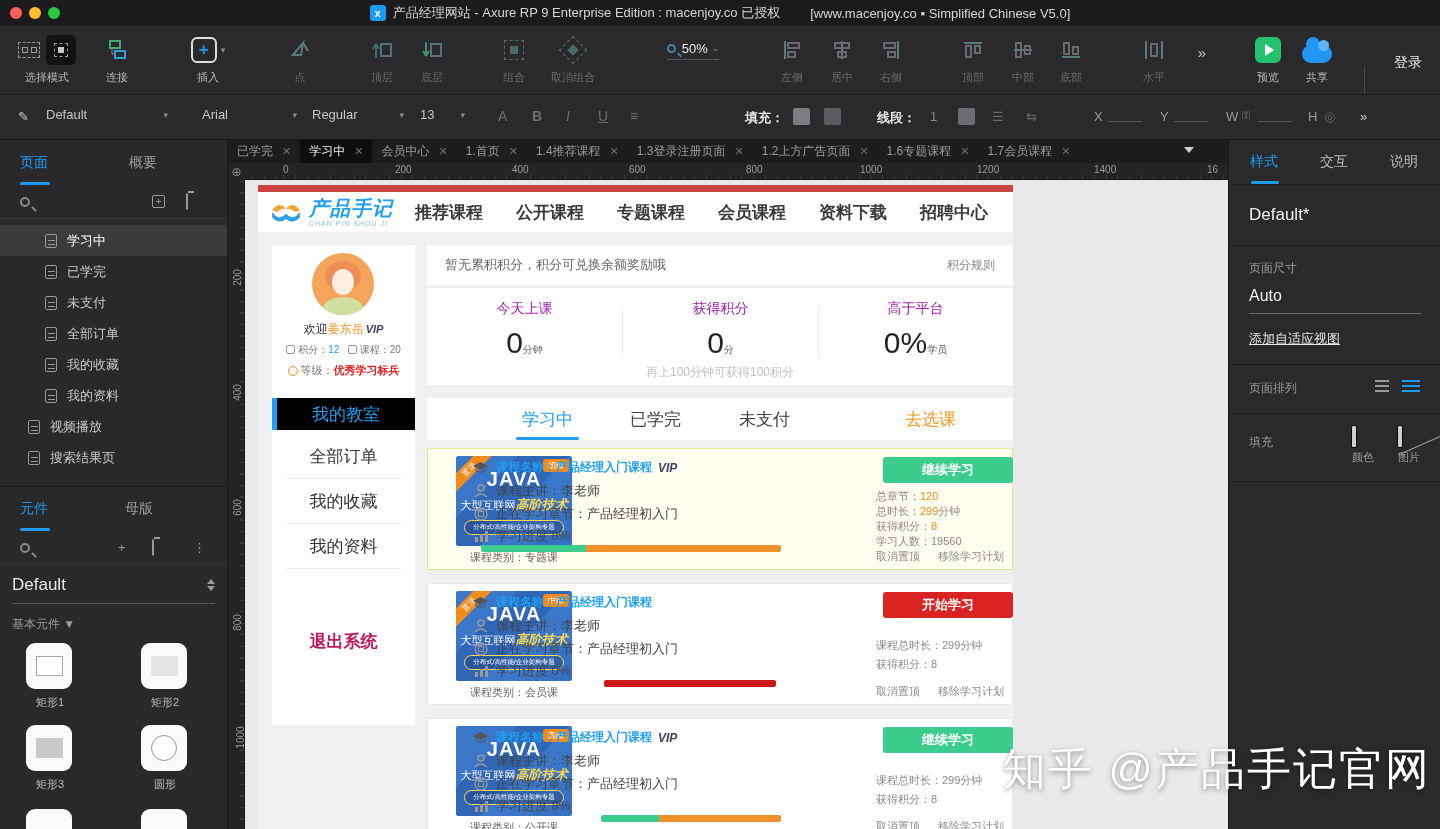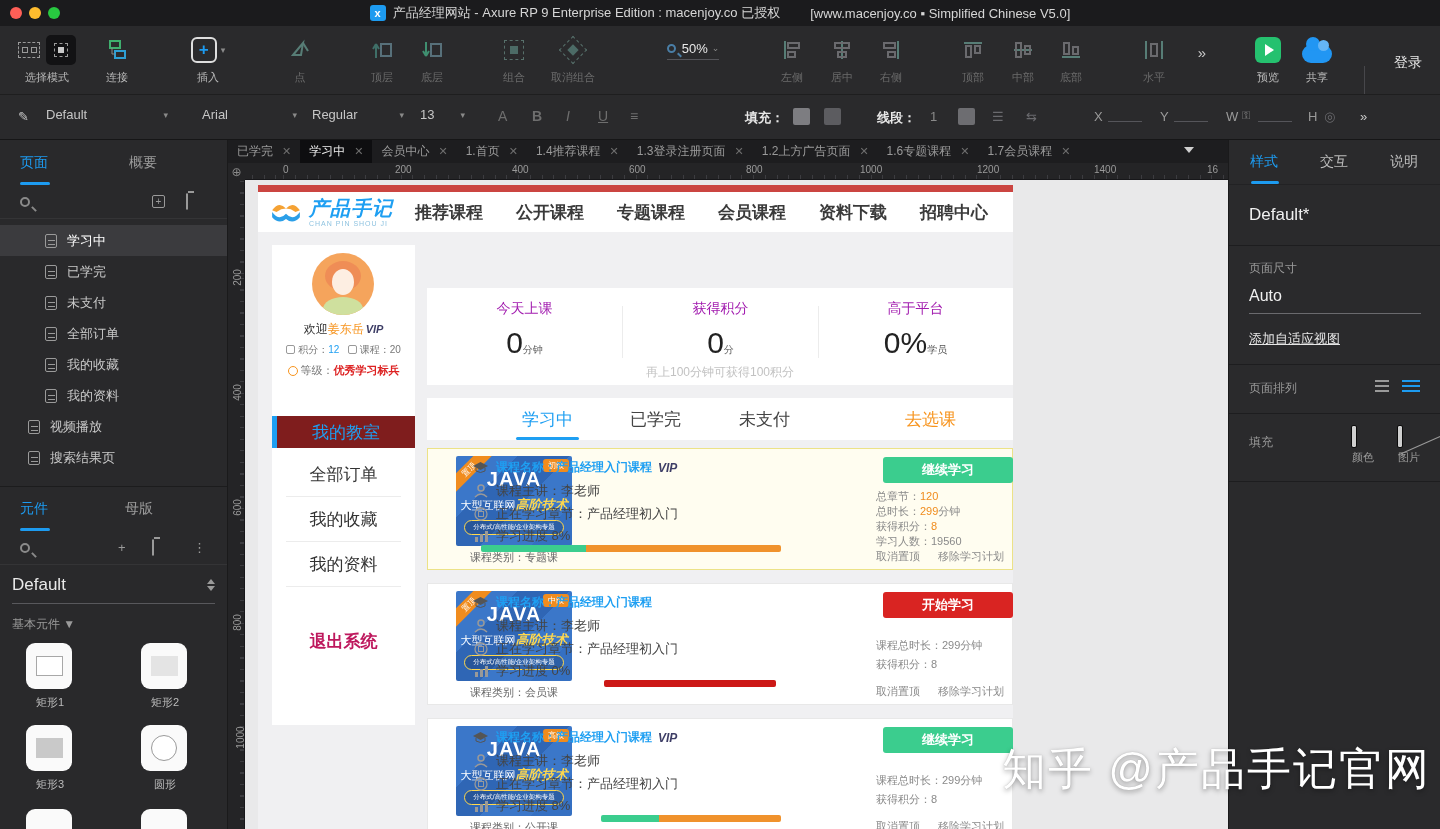--- a/index.html
+++ b/index.html
@@ -105,21 +105,21 @@
   .vip{font-style:italic;font-weight:bold;color:#3e3e66;font-size:11px;margin-left:2px}
   .prow{position:absolute;top:98px;width:143px;text-align:center;font-size:10px;color:#777}
   .prow .b{color:#1e9ff2}
   .lvl-row{position:absolute;top:118px;width:143px;text-align:center;font-size:11px;color:#777}
   .lvl-row .r{color:#d22;font-weight:bold}
   .tiny-ic{display:inline-block;width:9px;height:9px;border:1px solid #999;border-radius:2px;vertical-align:-1px;margin-right:3px}
   .clock{display:inline-block;width:10px;height:10px;border:1px solid #f7941e;border-radius:50%;vertical-align:-2px;margin-right:3px}
   
   #menu{left:14px;top:210px;width:143px;height:330px}
   .mi{height:32px;display:flex;align-items:center;justify-content:center;font-size:17px;color:#333}
-  .mi.on{background:#7f1d1d;border-left:5px solid #1e9ff2;color:#1e9ff2;margin-top:21px}
+  .mi.on{background:#000000;border-left:5px solid #1e9ff2;color:#1e9ff2;margin-top:3px}
   .msep{height:1px;background:#ececec;margin:6px 14px}
   .logout{position:absolute;top:235px;width:143px;text-align:center;color:#be185d;font-size:17px;font-weight:bold}
   
   #notice{left:169px;top:60px;width:586px;height:40px;display:flex;align-items:center;justify-content:space-between;padding:0 18px;font-size:13px;color:#666}
   #notice .rules{color:#8a8a8a;font-size:12px}
   #stats{left:169px;top:103px;width:586px;height:97px}
   .stat{position:absolute;top:12px;width:195px;text-align:center}
   .stat .lab{font-size:14px;color:#a21caf}
   .stat .val{font-size:30px;color:#222;margin-top:8px;font-weight:500}
   .stat .un{font-size:10px;color:#555}
@@ -597,20 +597,24 @@
         <div class="mi on">我的教室</div>
         <div class="mi" style="margin-top:10px">全部订单</div>
         <div class="msep"></div>
         <div class="mi">我的收藏</div>
         <div class="msep"></div>
         <div class="mi">我的资料</div>
         <div class="msep"></div>
         <div class="logout">退出系统</div>
       </div>
 
+      <div class="card" id="notice">
+        <span>暂无累积积分，积分可兑换余额奖励哦</span>
+        <span class="rules">积分规则</span>
+      </div>
 
       <div class="card" id="stats">
         <div class="stat" style="left:0">
           <div class="lab">今天上课</div>
           <div class="val"><span>0</span><span class="un">分钟</span></div>
         </div>
         <div class="ssep" style="left:195px"></div>
         <div class="stat" style="left:196px">
           <div class="lab">获得积分</div>
           <div class="val"><span>0</span><span class="un">分</span></div>

